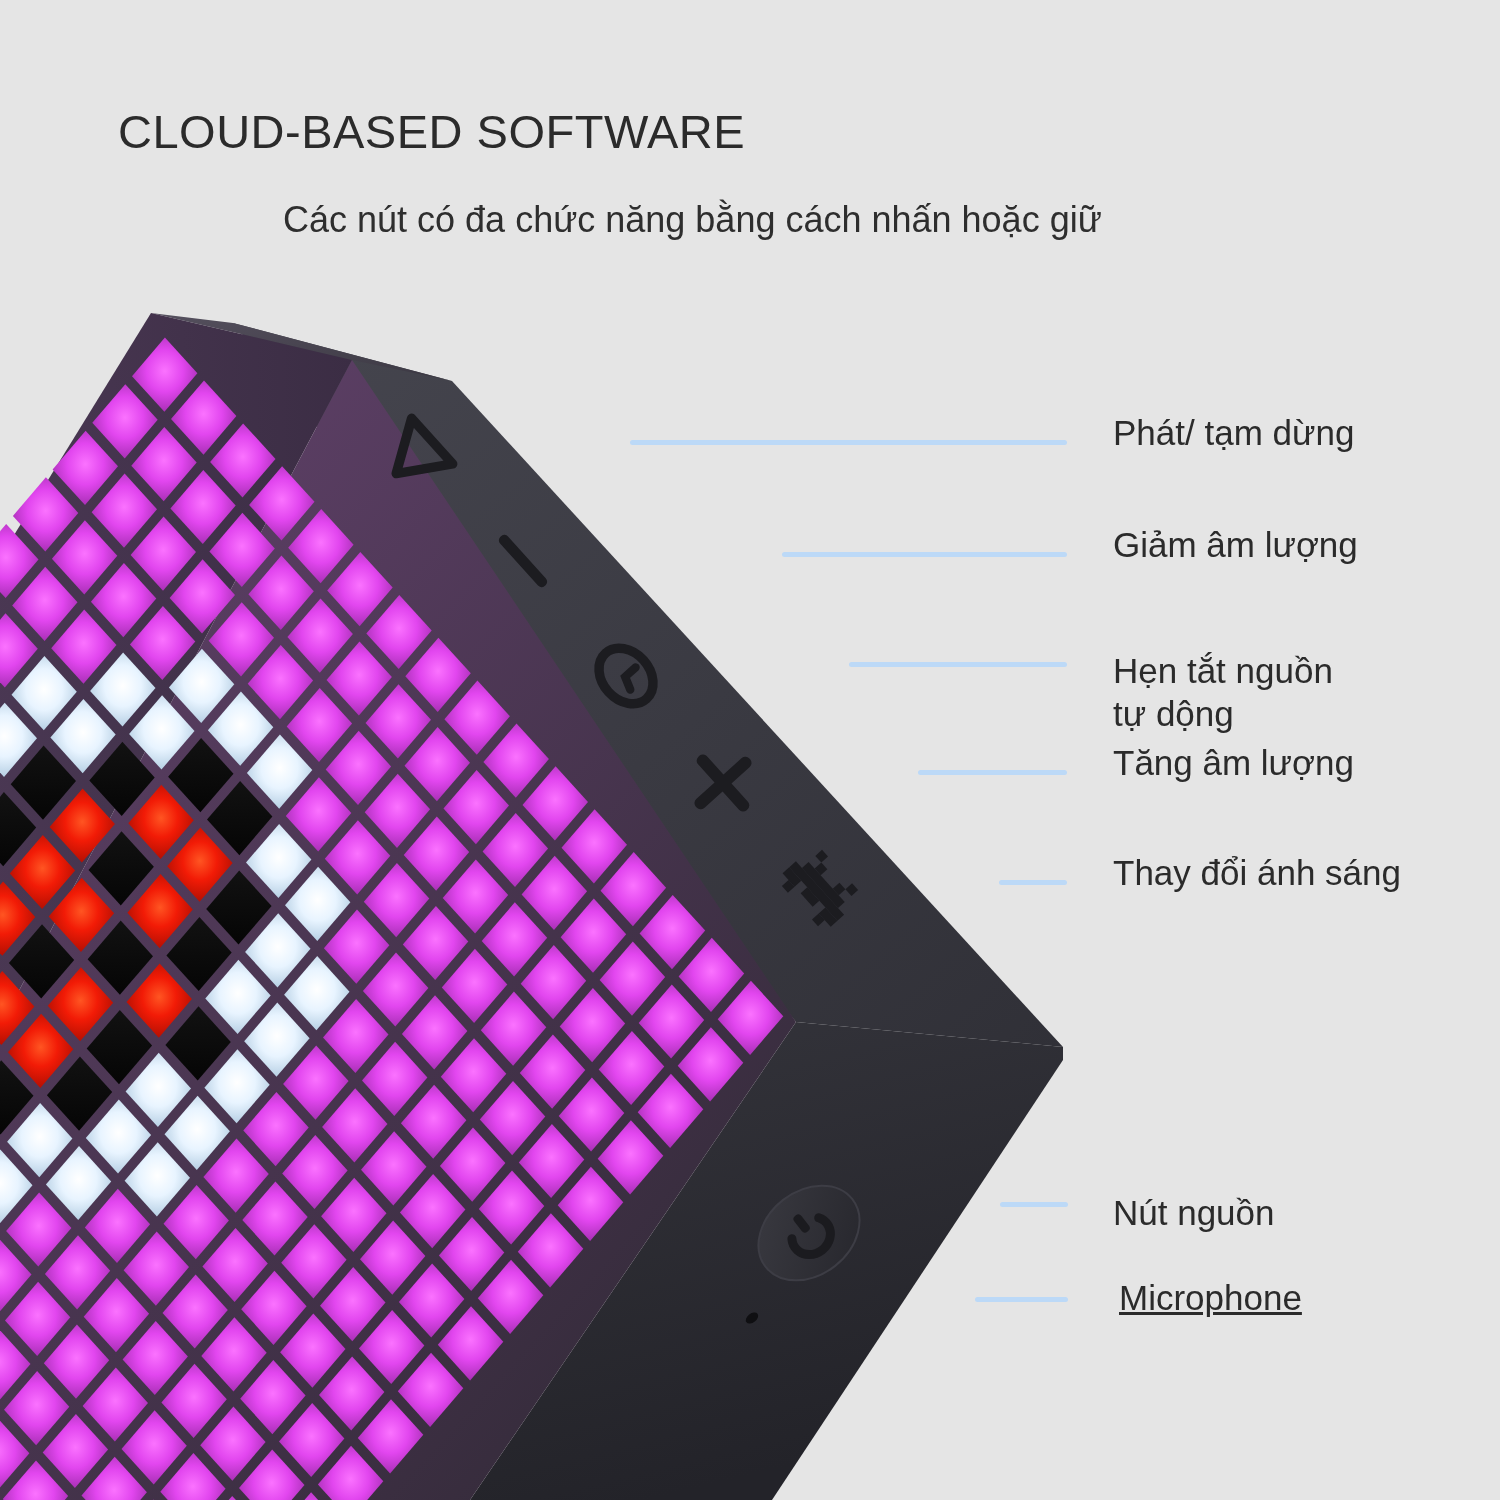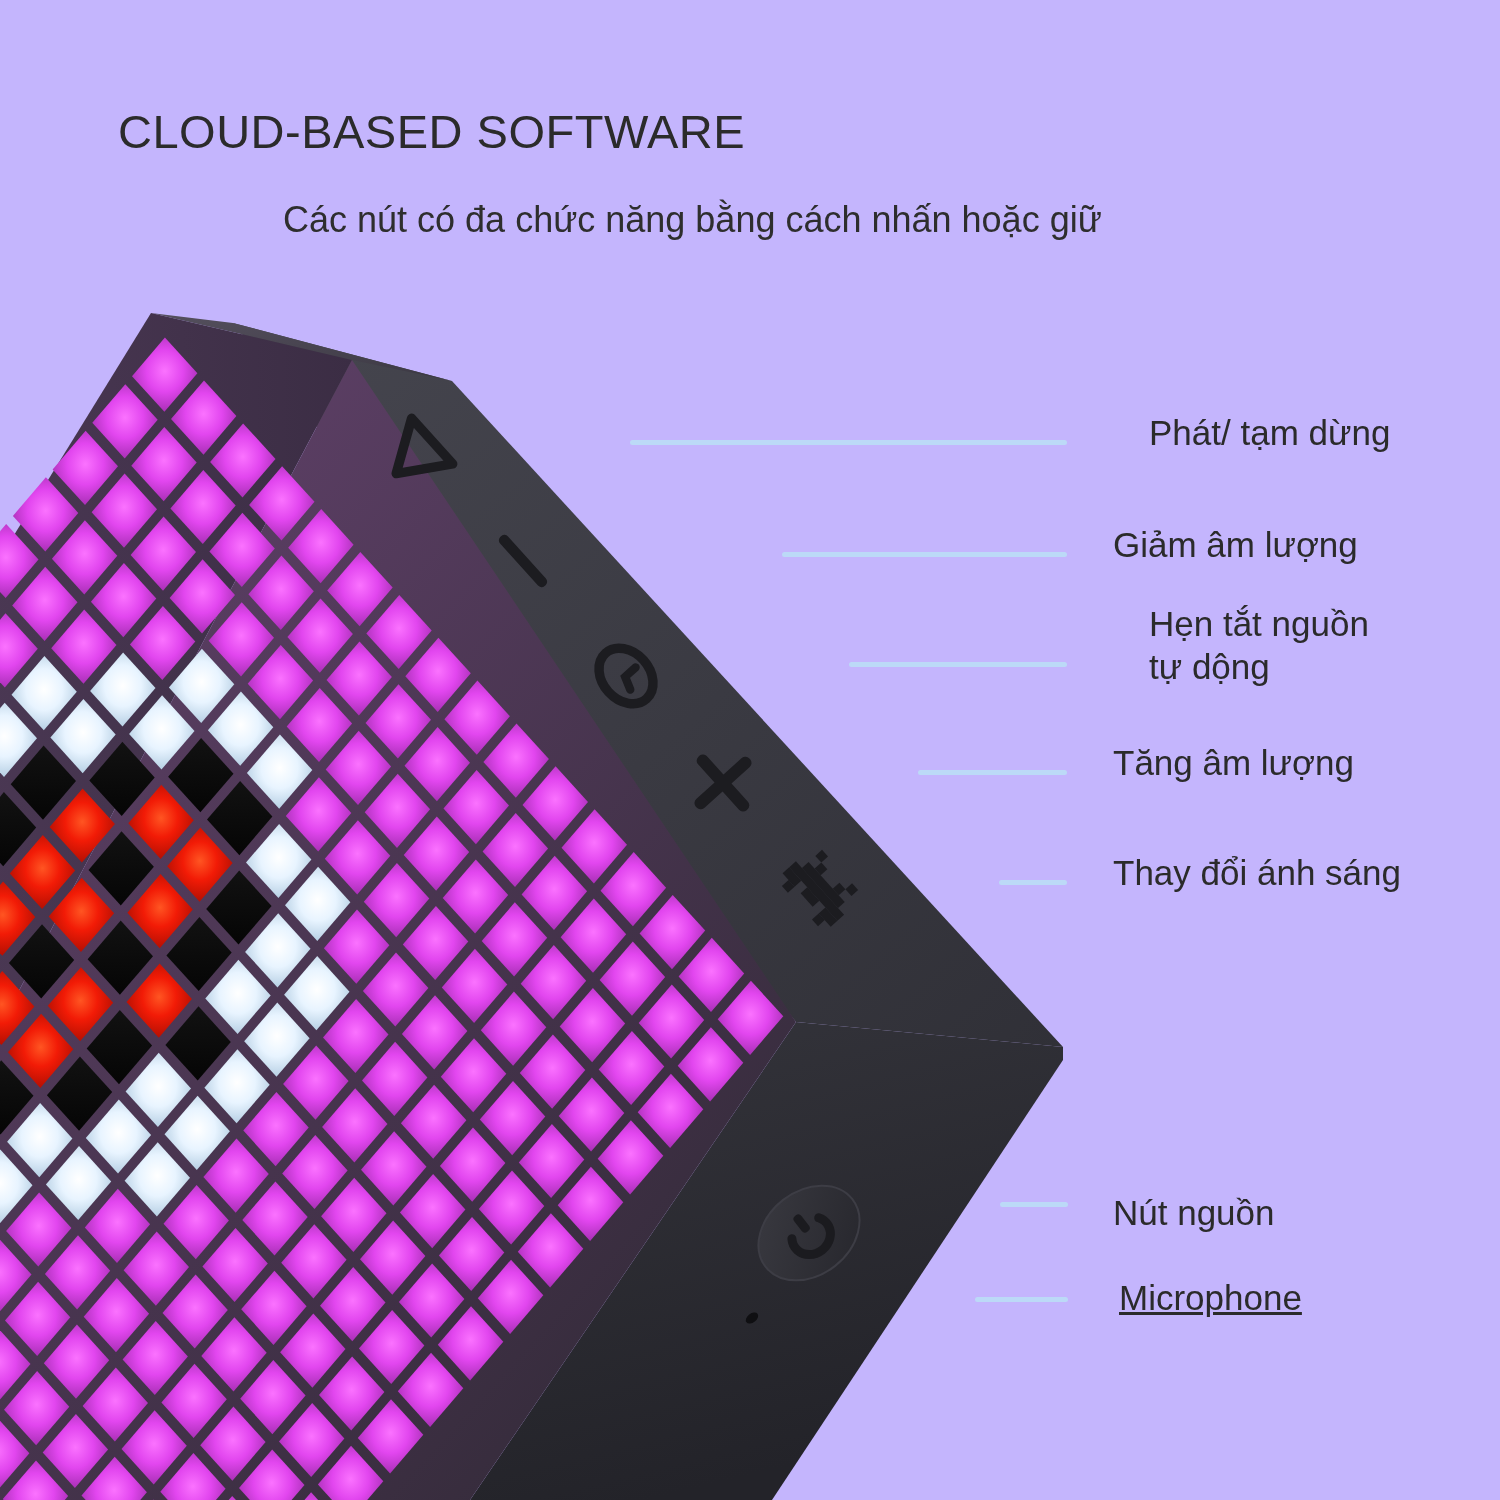--- a/index.html
+++ b/index.html
@@ -3,21 +3,21 @@
 <meta charset="utf-8">
 <style>
   html,body{margin:0;padding:0;}
   body{
     width:1500px;height:1500px;
     background:#ffffff;
     font-family:"Liberation Sans", sans-serif;
     overflow:hidden;
     position:relative;
   }
-  #stage{position:absolute;inset:0;width:1500px;height:1500px;overflow:hidden;background:#c4b5fd;}
+  #stage{position:absolute;inset:0;width:1500px;height:1500px;overflow:hidden;background:#e5e5e5;}
 
   
   .title{
     position:absolute;left:118px;top:104px;
     font-size:47px;letter-spacing:0.5px;
     color:#2b2b2b;font-weight:400;white-space:nowrap;
   }
   .subtitle{
     position:absolute;left:283px;top:181px;
     font-size:36px;color:#2e2e2e;font-weight:400;white-space:nowrap;margin-top:18px;
@@ -418,25 +418,25 @@
           </g>
         </g>
 
         <ellipse cx="752" cy="1318" rx="7" ry="4.5" transform="rotate(-38 752 1318)" fill="#0f0f12"></ellipse>
       </g>
     </svg>
   </div>
 
   <div id="callouts">
       <div class="lead" style="left: 630px; top: 440px; width: 437px; background: rgb(188, 217, 247);"></div>
-      <div class="callout" style="left: 1113px; top: 412px; color: rgb(43, 43, 43); margin-left: 36px;">Phát/ tạm dừng</div>
+      <div class="callout" style="left: 1113px; top: 412px; color: rgb(43, 43, 43);">Phát/ tạm dừng</div>
       <div class="lead" style="left: 782px; top: 552px; width: 285px; background: rgb(188, 217, 247);"></div>
       <div class="callout" style="left: 1113px; top: 524px; color: rgb(43, 43, 43); text-align: right;">Giảm âm lượng</div>
       <div class="lead" style="left: 849px; top: 662px; width: 218px; background: rgb(188, 217, 247);"></div>
-      <div class="callout" style="left: 1113px; top: 603px; color: rgb(43, 43, 43); margin-left: 36px;">Hẹn tắt nguồn
+      <div class="callout" style="left: 1113px; top: 650px; color: rgb(43, 43, 43);">Hẹn tắt nguồn
 tự dộng</div>
       <div class="lead" style="left: 918px; top: 770px; width: 149px; background: rgb(188, 217, 247);"></div>
       <div class="callout" style="left: 1113px; top: 742px; color: rgb(43, 43, 43); text-align: center;">Tăng âm lượng</div>
       <div class="lead" style="left: 999px; top: 880px; width: 68px; background: rgb(188, 217, 247);"></div>
       <div class="callout" style="left: 1113px; top: 852px; color: rgb(43, 43, 43);">Thay đổi ánh sáng</div>
       <div class="lead" style="left: 1000px; top: 1202px; width: 68px; background: rgb(188, 217, 247);"></div>
       <div class="callout" style="left: 1113px; top: 1192px; color: rgb(43, 43, 43); text-align: center;">Nút nguồn</div>
       <div class="lead" style="left: 975px; top: 1297px; width: 93px; background: rgb(188, 217, 247);"></div>
       <div class="callout" style="left: 1119px; top: 1277px; color: rgb(43, 43, 43); text-decoration: underline;">Microphone</div>
     </div>

